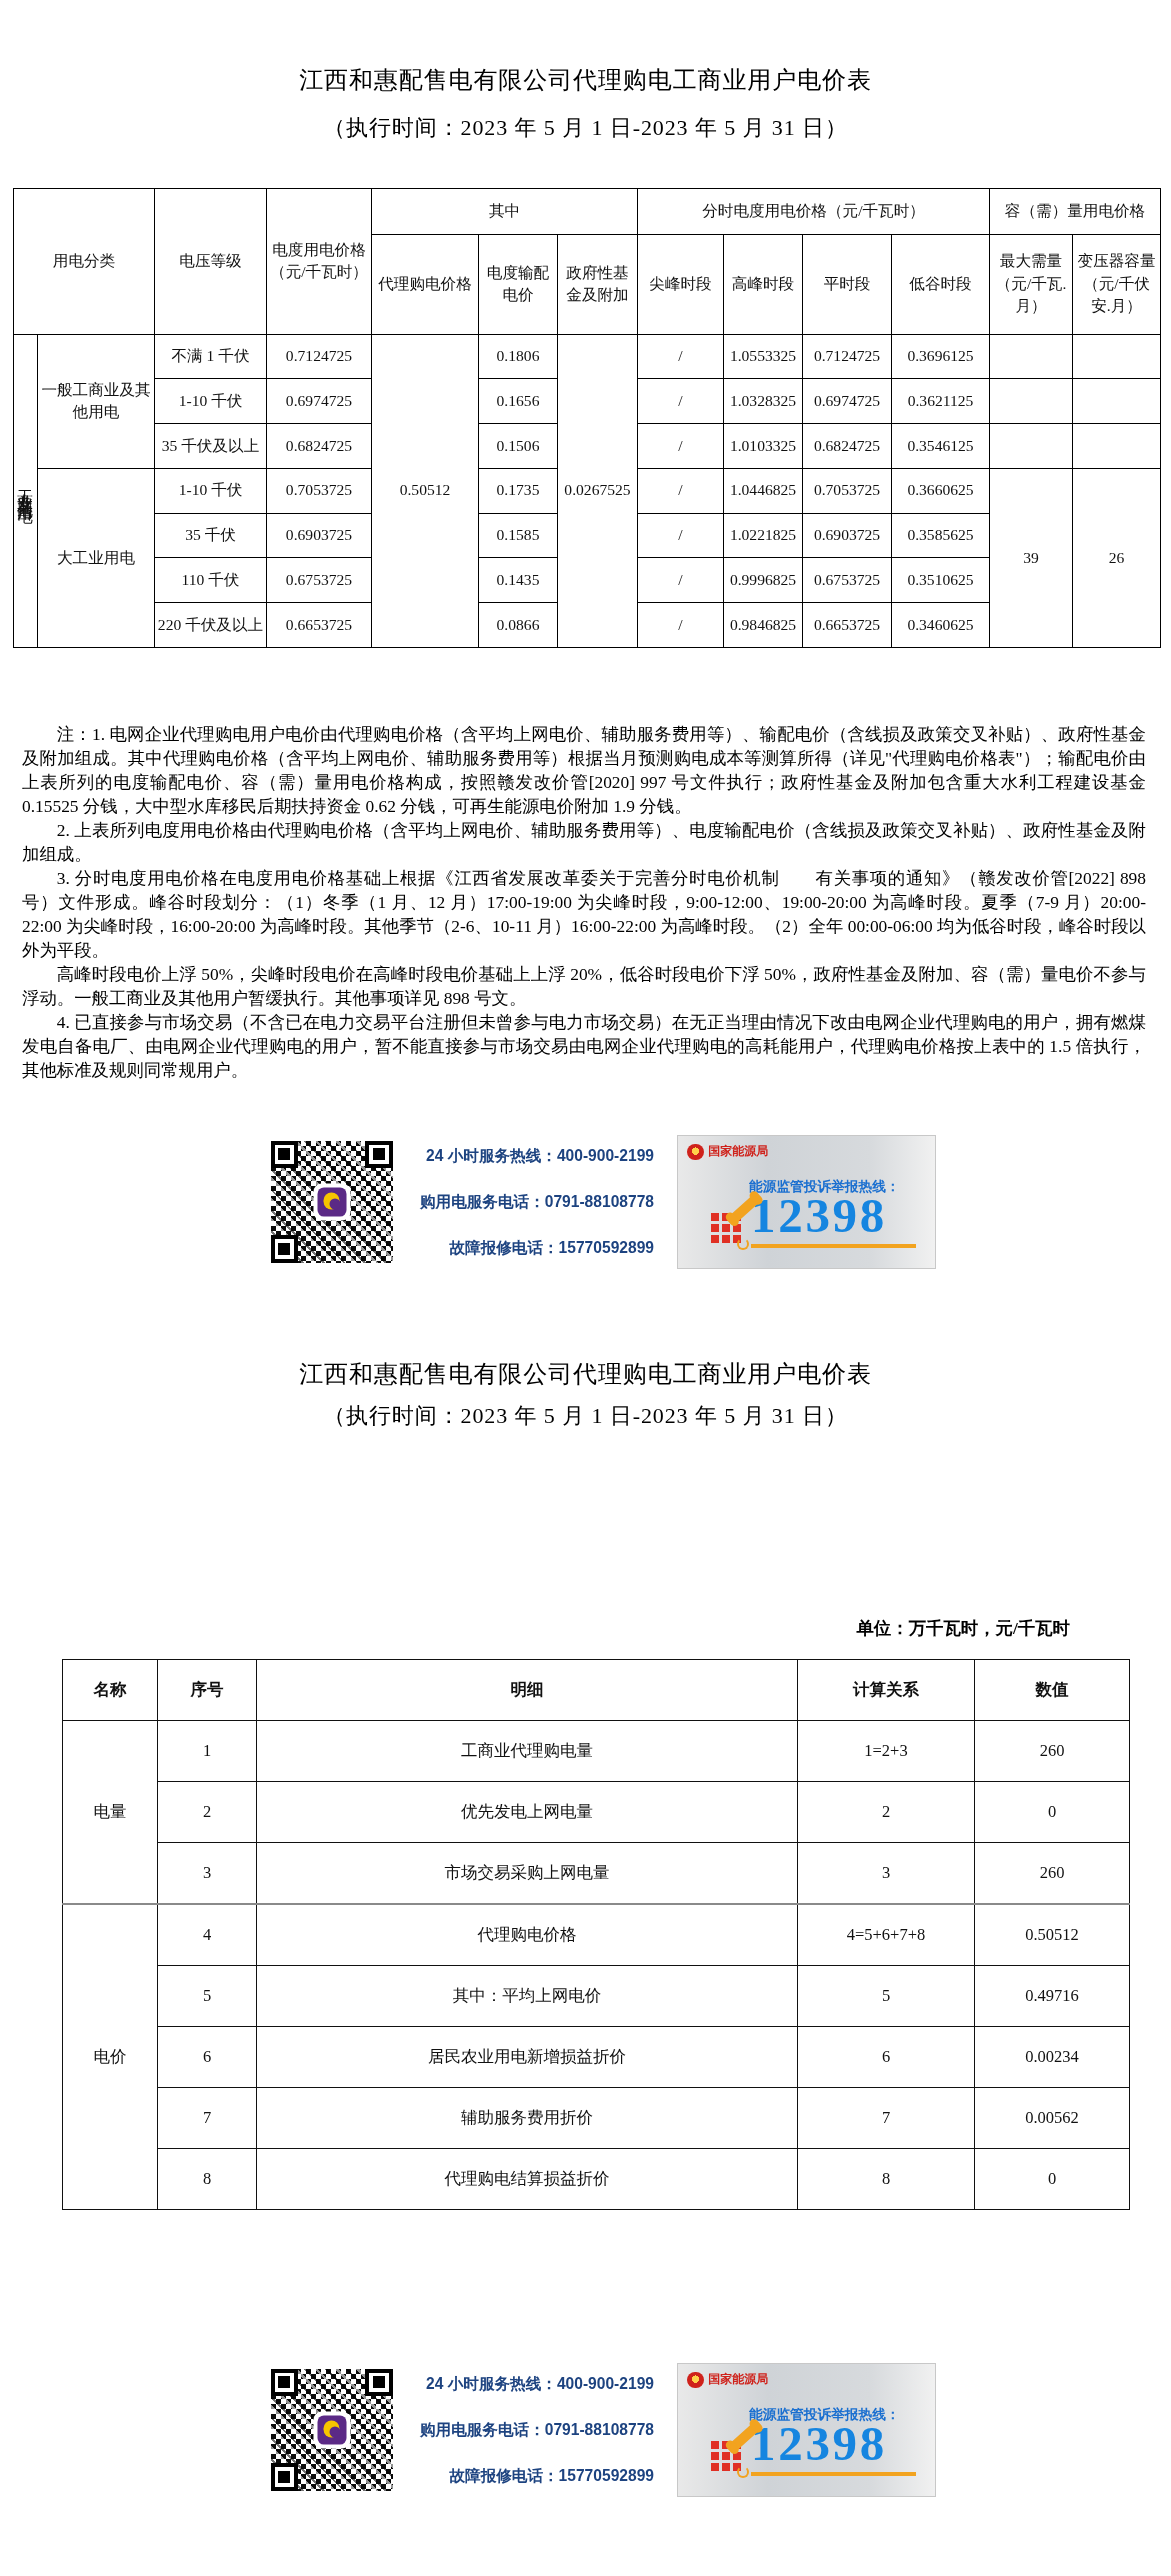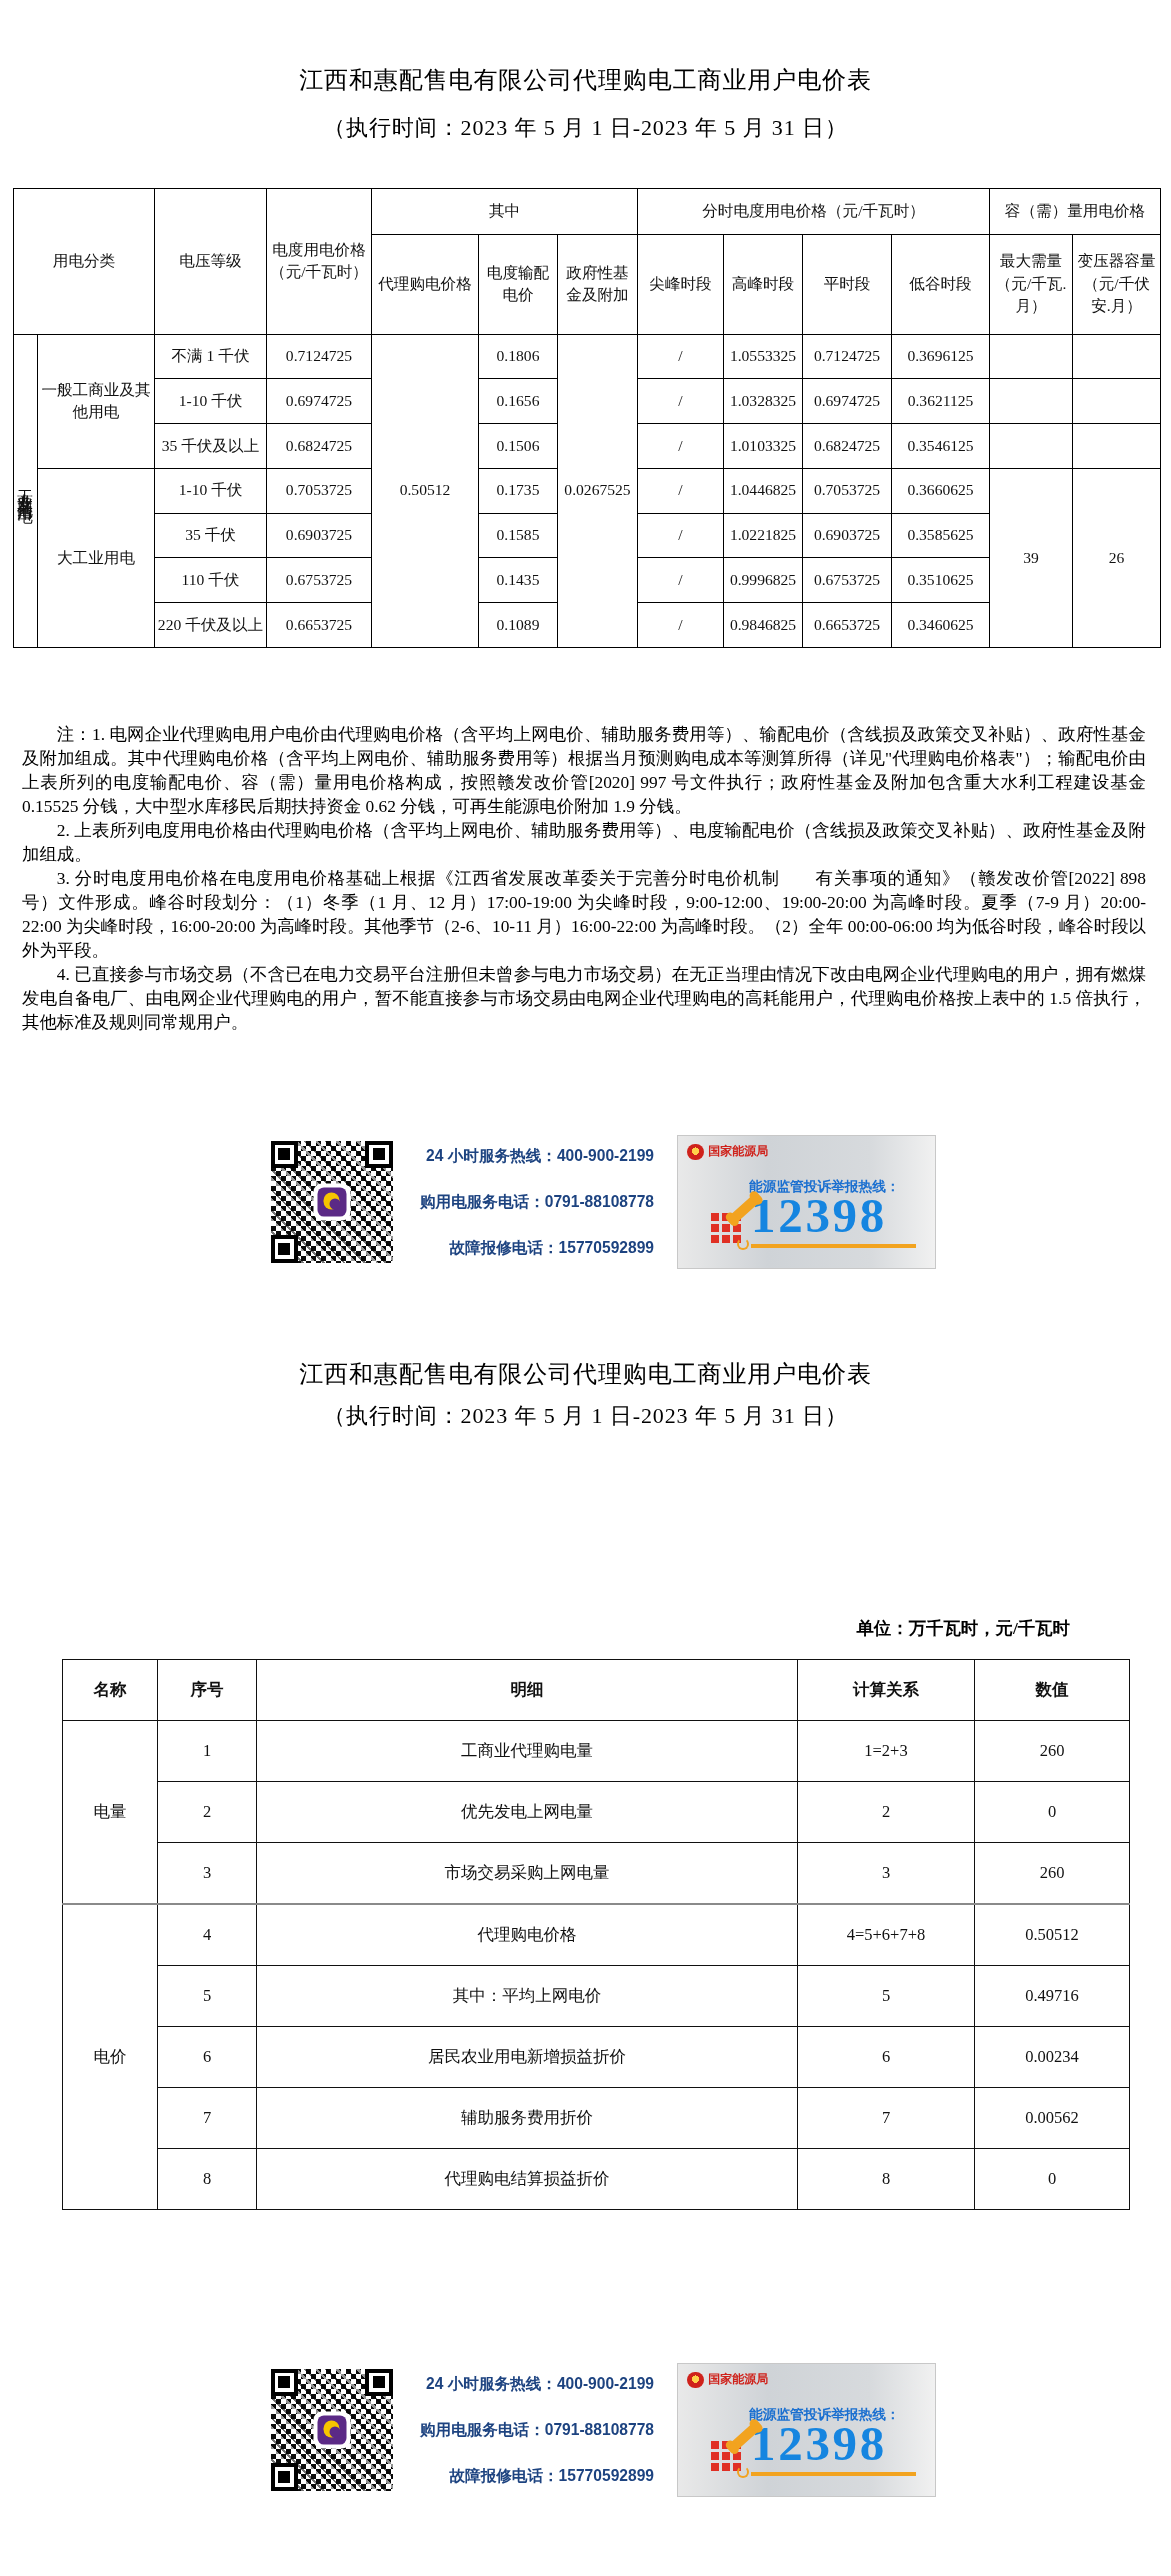--- a/index.html
+++ b/index.html
@@ -207,34 +207,35 @@
           <td>0.6753725</td>
           <td>0.1435</td>
           <td>/</td>
           <td>0.9996825</td>
           <td>0.6753725</td>
           <td>0.3510625</td>
         </tr>
         <tr>
           <td>220 千伏及以上</td>
           <td>0.6653725</td>
-          <td>0.1089</td>
+          <td>0.0866</td>
           <td>/</td>
           <td>0.9846825</td>
           <td>0.6653725</td>
           <td>0.3460625</td>
         </tr>
       </tbody>
     </table>
   </div>
 
   <div id="notes">
     <p>注：1. 电网企业代理购电用户电价由代理购电价格（含平均上网电价、辅助服务费用等）、输配电价（含线损及政策交叉补贴）、政府性基金及附加组成。其中代理购电价格（含平均上网电价、辅助服务费用等）根据当月预测购电成本等测算所得（详见"代理购电价格表"）；输配电价由上表所列的电度输配电价、容（需）量用电价格构成，按照赣发改价管[2020] 997 号文件执行；政府性基金及附加包含重大水利工程建设基金 0.15525 分钱，大中型水库移民后期扶持资金 0.62 分钱，可再生能源电价附加 1.9 分钱。</p>
     <p>2. 上表所列电度用电价格由代理购电价格（含平均上网电价、辅助服务费用等）、电度输配电价（含线损及政策交叉补贴）、政府性基金及附加组成。</p>
     <p>3. 分时电度用电价格在电度用电价格基础上根据《江西省发展改革委关于完善分时电价机制　　有关事项的通知》（赣发改价管[2022] 898 号）文件形成。峰谷时段划分：（1）冬季（1 月、12 月）17:00-19:00 为尖峰时段，9:00-12:00、19:00-20:00 为高峰时段。夏季（7-9 月）20:00-22:00 为尖峰时段，16:00-20:00 为高峰时段。其他季节（2-6、10-11 月）16:00-22:00 为高峰时段。（2）全年 00:00-06:00 均为低谷时段，峰谷时段以外为平段。</p>
+    <p>高峰时段电价上浮 50%，尖峰时段电价在高峰时段电价基础上上浮 20%，低谷时段电价下浮 50%，政府性基金及附加、容（需）量电价不参与浮动。一般工商业及其他用户暂缓执行。其他事项详见 898 号文。</p>
     <p>4. 已直接参与市场交易（不含已在电力交易平台注册但未曾参与电力市场交易）在无正当理由情况下改由电网企业代理购电的用户，拥有燃煤发电自备电厂、由电网企业代理购电的用户，暂不能直接参与市场交易由电网企业代理购电的高耗能用户，代理购电价格按上表中的 1.5 倍执行，其他标准及规则同常规用户。</p>
   </div>
 
   <div class="contact" style="top:1119px;">
     <div class="qr">
       <div class="qr-noise"></div>
       <div class="fm tl"></div>
       <div class="fm tr"></div>
       <div class="fm bl"></div>
       <div class="qr-logo">

